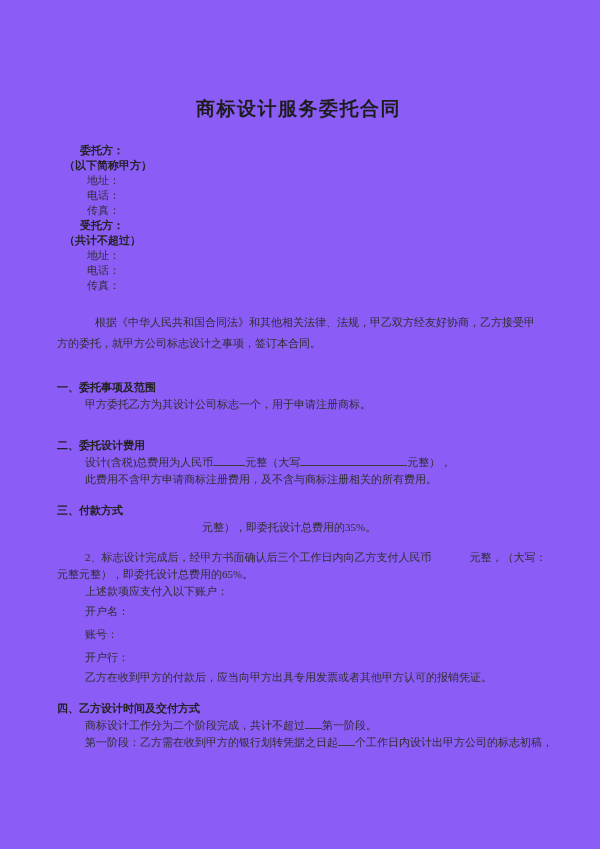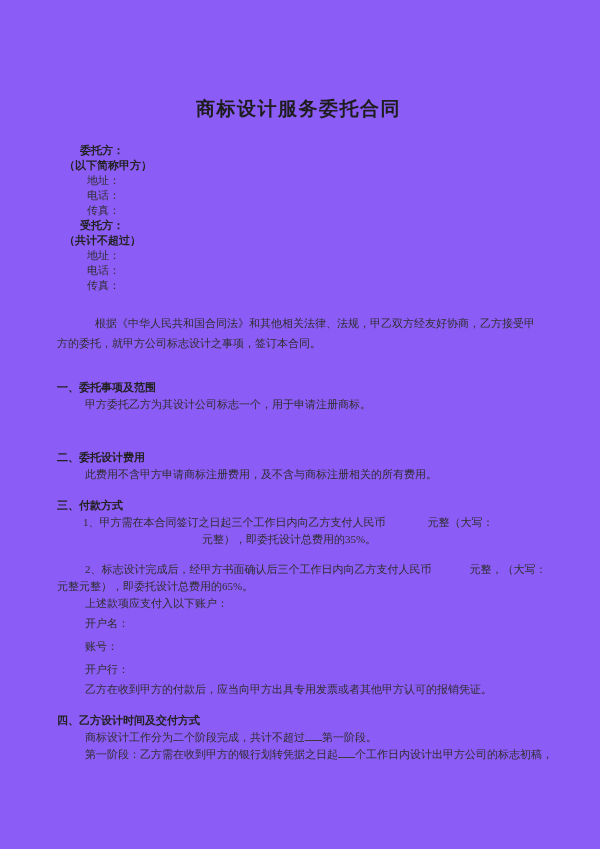--- a/index.html
+++ b/index.html
@@ -29,23 +29,23 @@
   .party-block{margin-top:21px;}
   .party-block .line{line-height:15px;}
   .pl7{padding-left:7px;}
   .pl23{padding-left:23px;}
   .pl26{padding-left:26px;}
   .pl28{padding-left:28px;}
   .pl30{padding-left:30px;}
   .pl145{padding-left:145px;}
   .preamble{margin-top:20px;}
   .preamble .line{line-height:20px;}
-  .preamble .indent{padding-left:38px;}
+  .preamble .indent{padding-left:38px;font-family:Liberation Mono, monospace;}
   .sec1{margin-top:26px;}
-  .sec2{margin-top:36px;}
+  .sec2{margin-top:24px;}
   .sec3{margin-top:14px;}
   .sec4{margin-top:14px;font-family:Liberation Serif, serif;}
   .item2{margin-top:13px;}
   .acct{line-height:23px;}
   
   .ul{display:inline-block;border-bottom:1px solid #3c3c3c;height:11px;vertical-align:baseline;}
   .u32{width:32px;}
   .u107{width:107px;}
   .u17{width:17px;}
   .gap{display:inline-block;height:1px;vertical-align:baseline;}
@@ -77,26 +77,26 @@
     <div class="line">方的委托，就甲方公司标志设计之事项，签订本合同。</div>
   </div>
 
   <div class="sec1">
     <div class="line b">一、委托事项及范围</div>
     <div class="line pl28">甲方委托乙方为其设计公司标志一个，用于申请注册商标。</div>
   </div>
 
   <div class="sec2">
     <div class="line b">二、委托设计费用</div>
+    <div class="line pl28"><span>设计(含税)总费用为人民币</span><span class="ul u32"></span><span>元整（大写</span><span class="ul u107"></span><span>元整），</span></div>
     <div class="line pl28">此费用不含甲方申请商标注册费用，及不含与商标注册相关的所有费用。</div>
   </div>
 
   <div class="sec3">
     <div class="line b">三、付款方式</div>
-    <div class="line pl26"><span>1、甲方需在本合同签订之日起三个工作日内向乙方支付人民币</span><span class="gap g42"></span><span>元整（大写：</span></div>
     <div class="line pl145">元整），即委托设计总费用的35%。</div>
     <div class="item2">
       <div class="line pl28"><span>2、标志设计完成后，经甲方书面确认后三个工作日内向乙方支付人民币</span><span class="gap g38"></span><span>元整，（大写：</span></div>
       <div class="line">元整元整），即委托设计总费用的65%。</div>
     </div>
     <div class="line pl28">上述款项应支付入以下账户：</div>
     <div class="line pl28 acct">开户名：</div>
     <div class="line pl28 acct">账号：</div>
     <div class="line pl28 acct">开户行：</div>
     <div class="line pl28">乙方在收到甲方的付款后，应当向甲方出具专用发票或者其他甲方认可的报销凭证。</div>

